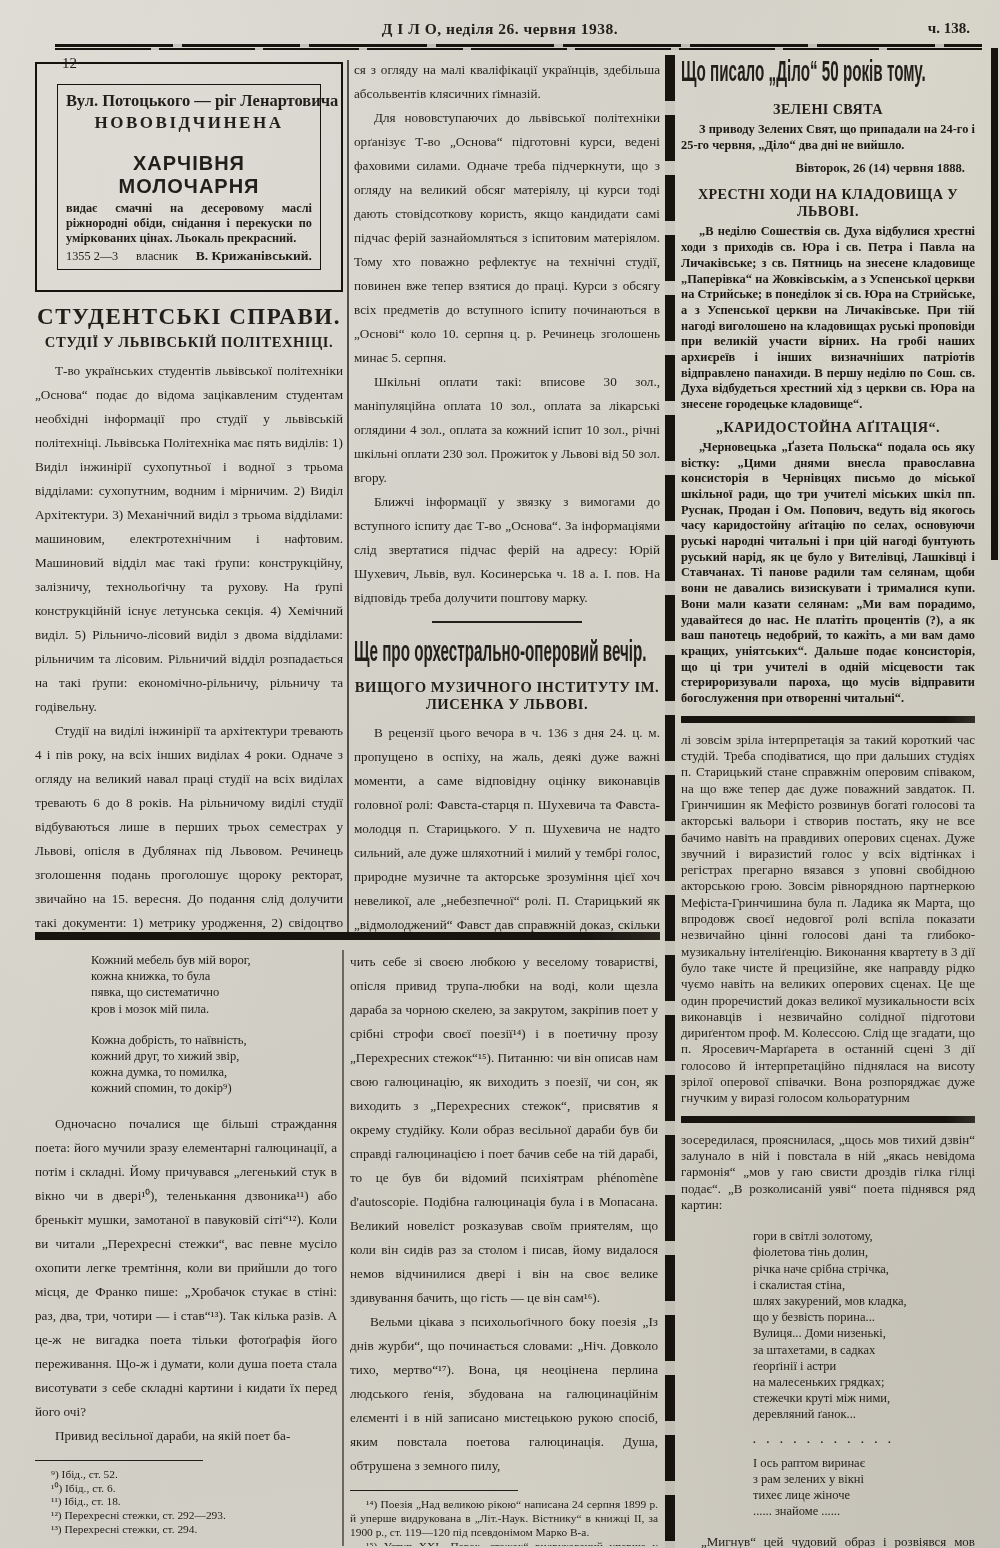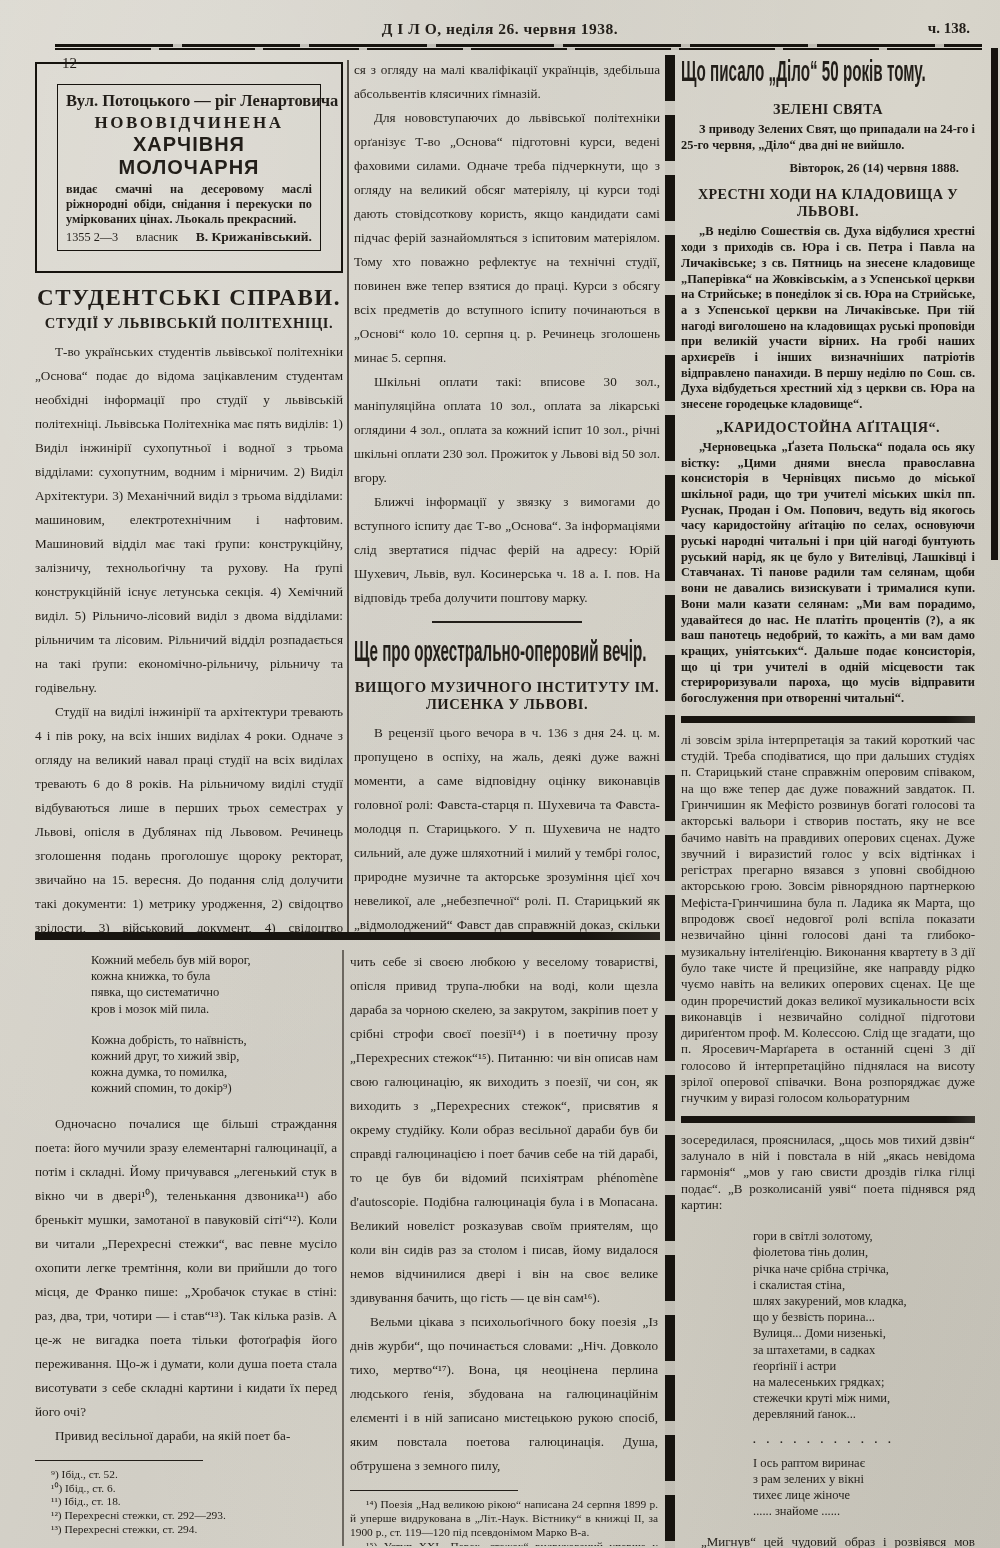--- a/index.html
+++ b/index.html
@@ -35,40 +35,40 @@
   .bt p.ni{text-indent:0;}
   .h-main{font-weight:bold;font-size:23px;text-align:center;letter-spacing:1.5px;margin:10px 0 4px;}
   .h-sub{font-weight:bold;font-size:14.6px;text-align:center;letter-spacing:.5px;margin:0 0 8px;}
   .display-wrap{text-align:left;height:42px;margin:12px 0 2px;}
   .display{display:inline-block;white-space:nowrap;font-family:"Liberation Sans",sans-serif;font-weight:bold;
     transform-origin:left top;}
   .opera-title{font-size:19px;transform:scale(.80,1.55);}
   .fifty-title{font-size:19px;transform:scale(.80,1.55);}
   .hbar{height:7px;background:linear-gradient(90deg,#17140f 90%,#33302a);margin:9px 0;}
   .thin-div{width:150px;border-top:2px solid #221e19;margin:11px auto 9px;}
-  .dateline{text-align:right;font-weight:bold;font-size:12.6px;margin:8px 16px 10px 0;}
+  .dateline{text-align:right;font-weight:bold;font-size:12.6px;margin:8px 10px 10px 0;}
   .sec-head{font-weight:bold;font-size:14.2px;text-align:center;letter-spacing:.4px;margin:6px 0 4px;}
   .fifty-body{font-size:12.4px;line-height:15.7px;font-weight:bold;color:#1c1914;}
   .fifty-body p{margin:0;text-indent:18px;}
   .c3-bt{font-size:13px;line-height:16.3px;}
   .c3-bt p{margin:0;text-indent:0;}
   .verse{font-size:12.5px;line-height:16.2px;text-align:left;}
   .verse .vl{white-space:nowrap;}
   .ind56{padding-left:56px;}
   .ind72{padding-left:72px;}
   .stanza-gap{height:15px;}
   .dots{padding-left:72px;letter-spacing:4px;font-weight:bold;font-size:11px;margin:10px 0;}
   .fn-rule{width:168px;border-top:1.6px solid #221e19;margin:12px 0 7px;}
   .fn{font-size:11.4px;line-height:13.9px;margin:0;text-indent:16px;text-align:justify;}
   
   .ad-dairy{border:2.5px solid #16130e;padding:20px;margin-bottom:12px;}
   .ad-dairy-in{border:1.5px solid #16130e;padding:6px 8px 5px;text-align:center;}
   .ad-l1{font-weight:bold;font-size:16.5px;white-space:nowrap;}
   .ad-l2{font-weight:bold;font-size:17px;letter-spacing:2.5px;margin-top:2px;}
-  .ad-l3{font-family:"Liberation Sans",sans-serif;font-weight:bold;font-size:20px;letter-spacing:1px;margin:0 0 3px;}
+  .ad-l3{font-family:"Liberation Sans",sans-serif;font-weight:bold;font-size:20px;letter-spacing:1px;margin:19px 0 3px;}
   .ad-body{font-weight:bold;font-size:12.3px;line-height:14.8px;text-align:justify;}
   .ad-last{display:flex;justify-content:space-between;align-items:baseline;margin-top:3px;font-size:12.3px;}
   .ad-owner{font-weight:bold;font-size:13.5px;}
   
   .ad-kow{position:relative;height:188px;margin-top:6px;}
   .kw-head{position:absolute;left:22px;top:2px;width:62px;height:62px;border-radius:50%;background:#1b1813;}
   .kw-face{position:absolute;left:34px;top:12px;width:30px;height:42px;border-radius:50% 45% 40% 55%;background:#cfccc2;}
   .kw-hand{position:absolute;left:28px;top:8px;width:26px;height:12px;border-radius:50%;background:#cfccc2;transform:rotate(-25deg);}
   .kw-txt{position:absolute;left:96px;top:0;width:210px;text-align:left;}
   .kw-pri{font-style:italic;font-size:14px;font-weight:bold;margin-left:30px;}

